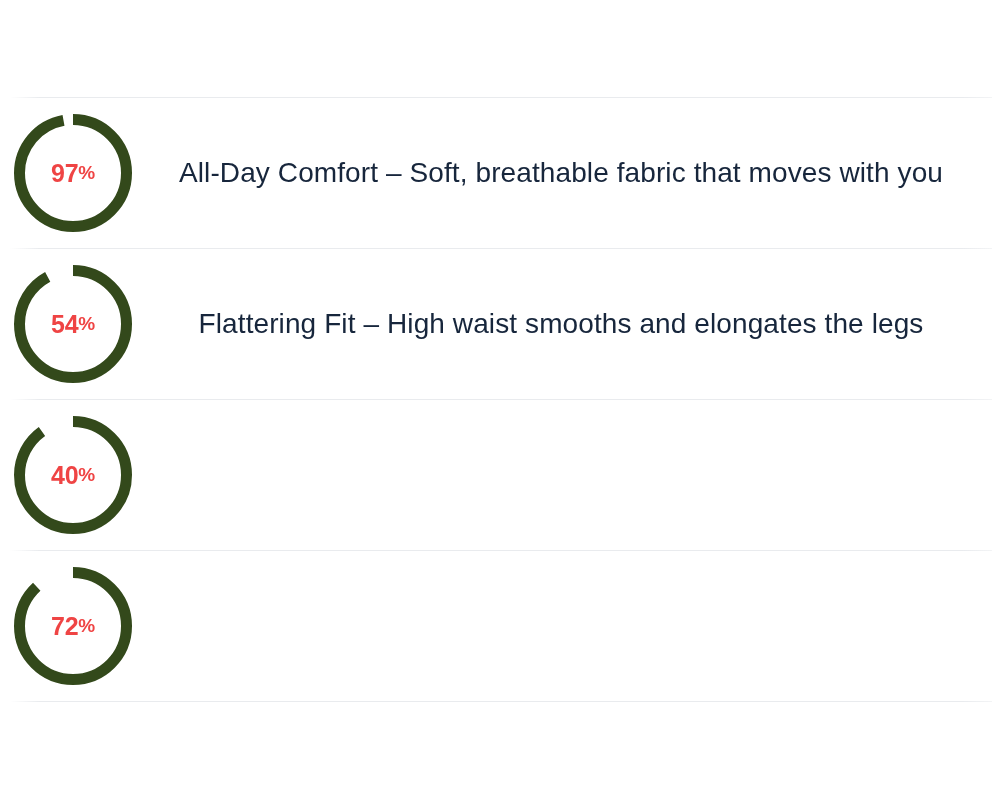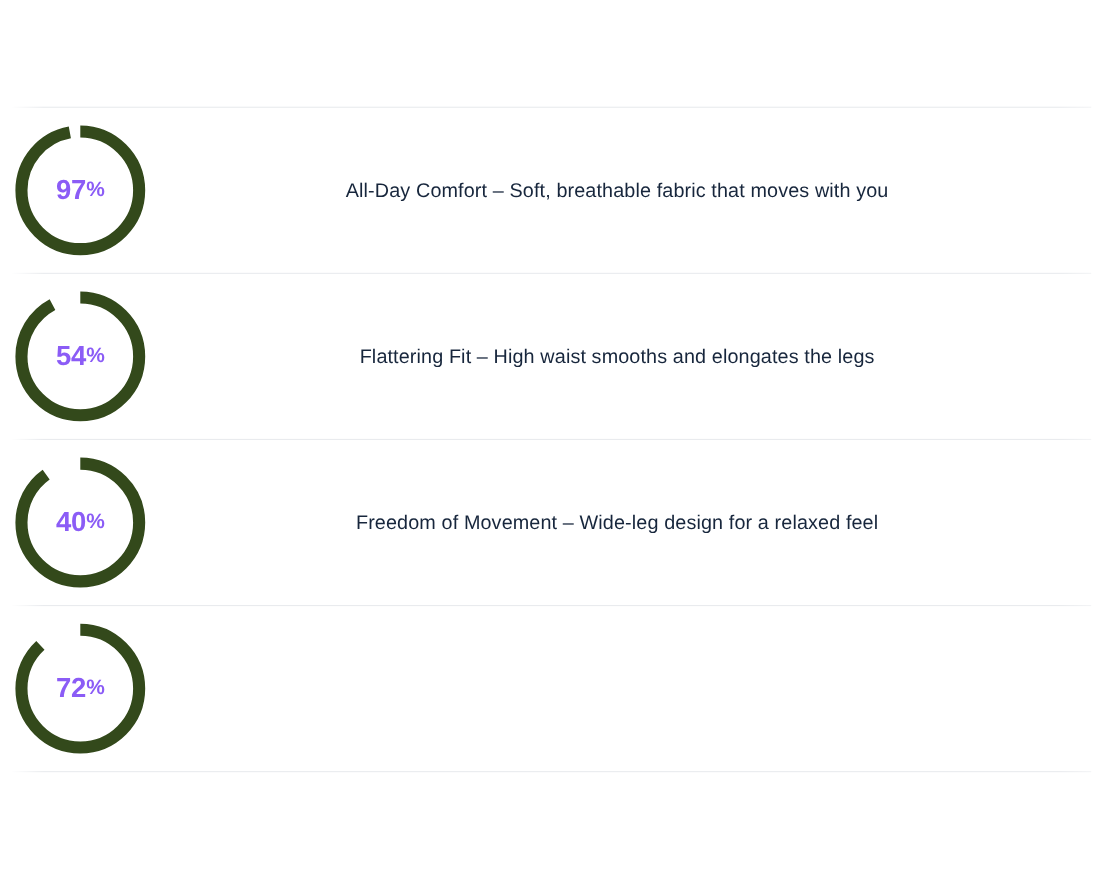--- a/index.html
+++ b/index.html
@@ -81,33 +81,33 @@
     position: absolute;
     left: 0;
     top: 0;
     width: 124px;
     height: 124px;
     display: flex;
     align-items: center;
     justify-content: center;
     font-size: 25px;
     font-weight: bold;
-    color: #8b5cf6;
+    color: #ef4444;
     letter-spacing: -0.2px;
   }
   .gauge-label .pct-sign {
     font-size: 19px;
     font-weight: bold;
     margin-left: 0px;
   }
 
   .feature-text {
     flex: 1 1 auto;
     text-align: center;
-    font-size: 18px;
+    font-size: 28px;
     line-height: 1.36;
     color: #17263c;
     padding: 0 14px 0 6px;
     letter-spacing: 0.1px;
   }
 </style>
 </head>
 <body>
 
 <div class="feature-panel">
@@ -157,21 +157,20 @@
           <svg viewBox="0 0 124 124">
             <circle class="gauge-track" cx="62" cy="62" r="53.5"></circle>
             <circle class="gauge-arc" cx="62" cy="62" r="53.5" stroke-dasharray="302.5353725406971 33.61504139341076" stroke-dashoffset="0" style="stroke: rgb(51, 73, 27);"></circle>
           </svg>
           <div class="gauge-label">
             <span>40</span>
               <span class="pct-sign">%</span>
           </div>
         </div>
       </div>
-      <div class="feature-text">Freedom of Movement – Wide-leg design for a relaxed feel</div>
     </div>
 
     <div class="divider"></div>
 
     <div class="feature-row">
       <div class="gauge-cell">
         <div class="gauge">
           <svg viewBox="0 0 124 124">
             <circle class="gauge-track" cx="62" cy="62" r="53.5"></circle>
             <circle class="gauge-arc" cx="62" cy="62" r="53.5" stroke-dasharray="295.8123642620149 40.33804967209295" stroke-dashoffset="0" style="stroke: rgb(51, 73, 27);"></circle>

